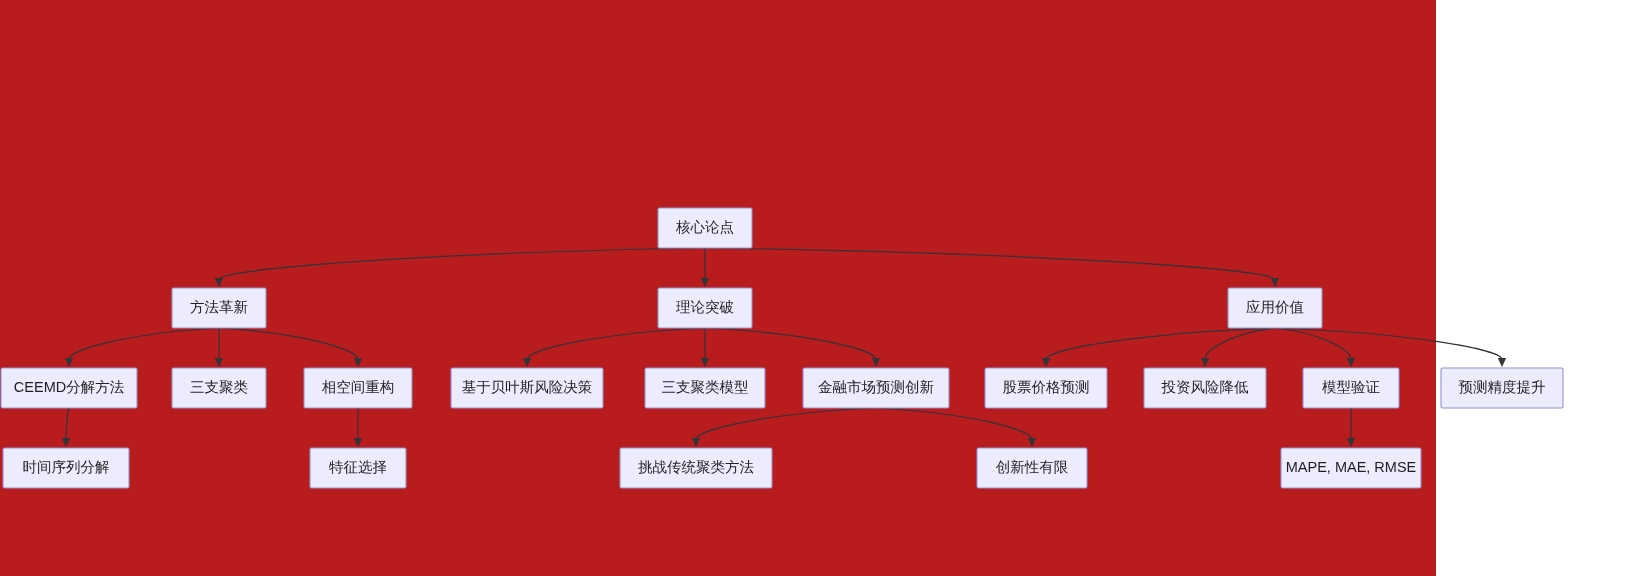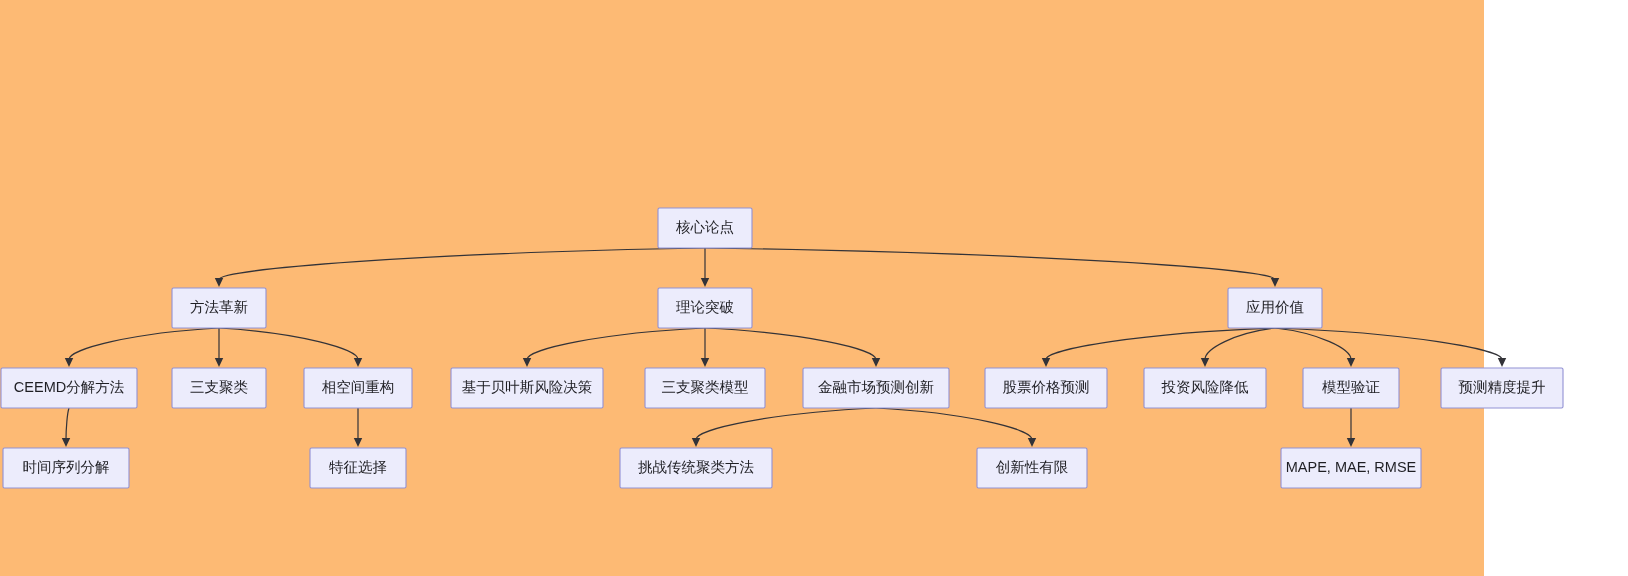--- a/index.html
+++ b/index.html
@@ -10,22 +10,21 @@
   body {
     width: 1628px;
     height: 576px;
     overflow: hidden;
     font-family: "Liberation Sans", "DejaVu Sans", sans-serif;
   }
   #diagram-root {
     position: relative;
     width: 1436px;
     height: 576px;
-    background: #fdba74;
-    padding-left: 48px;
+    background: #b91c1c;
   }
   svg#flow-svg {
     position: absolute;
     left: 0;
     top: 0;
     width: 1628px;
     height: 576px;
     display: block;
   }
   .node-rect {

